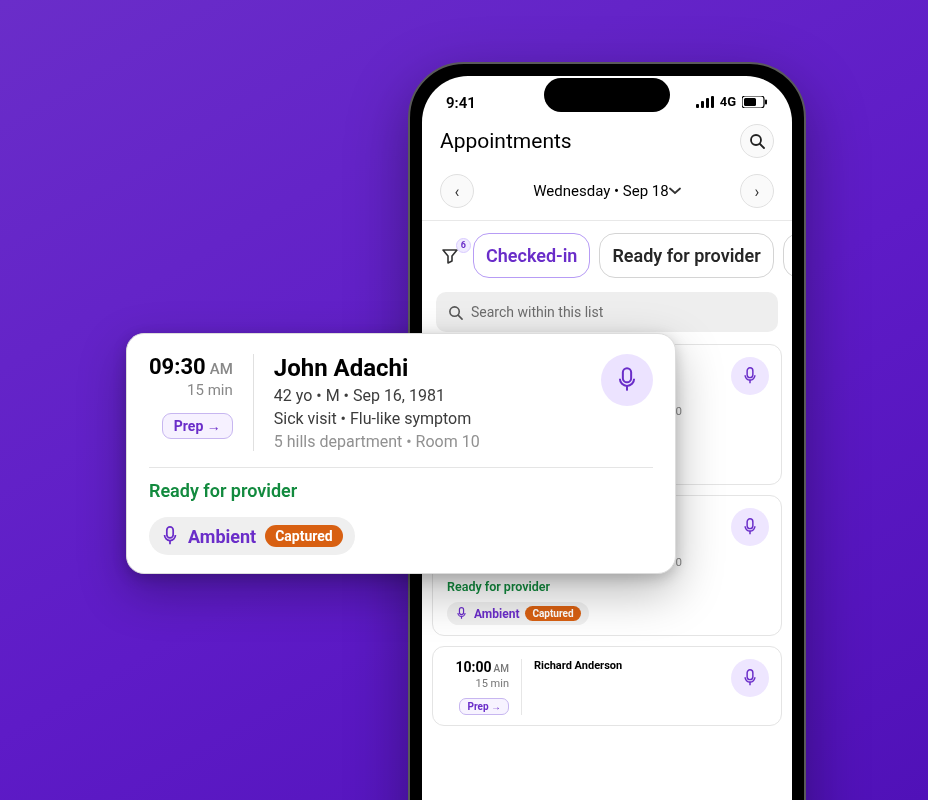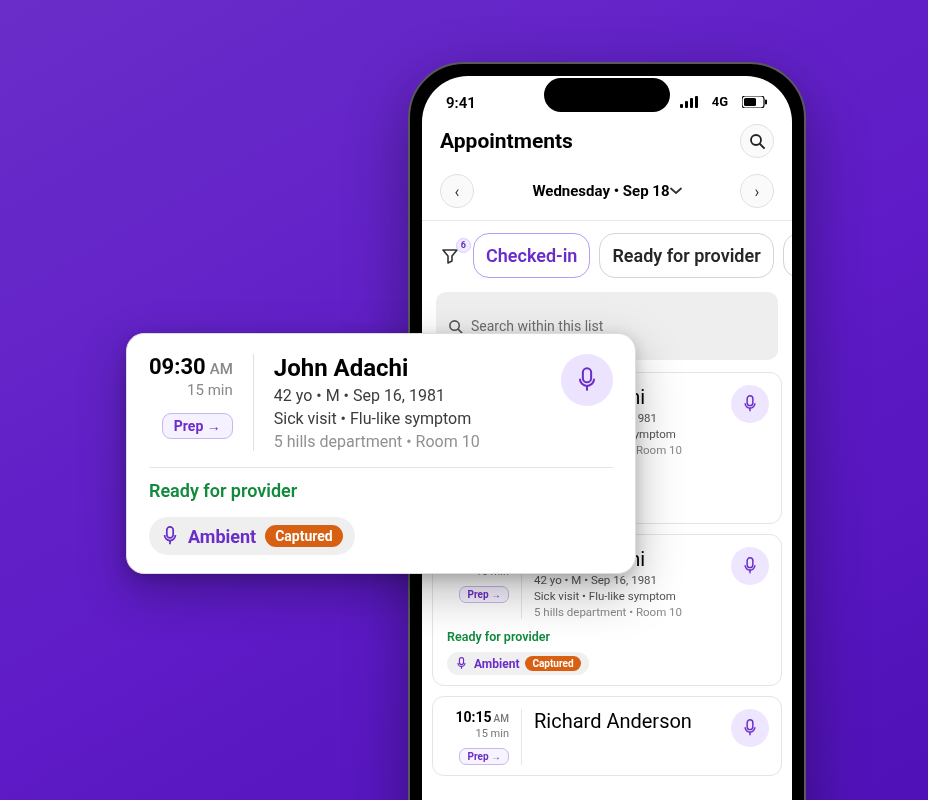--- a/index.html
+++ b/index.html
@@ -40,49 +40,49 @@
 
   
   .statusbar {
     display: flex;
     justify-content: space-between;
     align-items: flex-start;
     padding: 18px 24px 4px;
     font-size: 15px;
     font-weight: 600;
   }
-  .statusbar .right { display: flex; align-items: center; gap: 14px; font-size: 13px; }
+  .statusbar .right { display: flex; align-items: center; gap: 6px; font-size: 13px; }
 
   
   .header {
     display: flex;
     justify-content: space-between;
     align-items: center;
     padding: 8px 18px 10px;
   }
-  .header h1 { font-size: 21px; font-weight: 700; }
+  .header h1 { font-size: 21px; font-weight: 400; }
   .circle-btn {
     width: 34px; height: 34px; border-radius: 50%;
     border: 1px solid #e0e0e0;
     background: #fafafa;
     display: flex; align-items: center; justify-content: center;
     font-size: 15px;
   }
 
   
   .datebar {
     display: flex;
     align-items: center;
     justify-content: space-between;
     padding: 6px 18px 12px;
     border-bottom: 1px solid #e8e8e8;
   }
   .date-center {
     display: flex; align-items: center; 
-    font-size: 15px; font-weight: 700;
+    font-size: 15px; font-weight: 400;
   }
 
   
   .filters {
     display: flex; align-items: center; gap: 9px;
     padding: 12px 14px 10px;
     overflow: hidden;
   }
   .filter-icon {
     position: relative;
@@ -113,21 +113,21 @@
   }
   .chip.active { border-color: #b79cf5; color: #6a2dc9; }
   .chip.partial { }
 
   
   .search {
     margin: 4px 14px 12px;
     display: flex; align-items: center; gap: 8px;
     background: #eeeeee;
     border-radius: 10px;
-    padding: 26px 12px;
+    padding: 12px 12px;
     color: #6d6d6d;
     font-size: 14px;
   }
 
   
   .list { padding: 0 10px; }
   .card {
     border: 1px solid #e4e4e4;
     border-radius: 12px;
     padding: 12px 14px 10px;
@@ -146,21 +146,21 @@
     border: 1px solid #c7b6f0;
     color: #6a2dc9;
     background: #f7f3ff;
     border-radius: 7px;
     font-size: 10px;
     font-weight: 700;
     padding: 2px 7px;
   }
   .divider { width: 1px; background: #e6e6e6; }
   .info { flex: 1; }
-  .info .name { font-size: 20px; font-weight: 400; }
+  .info .name { font-size: 11px; font-weight: 700; }
   .info .meta, .info .visit, .info .loc { font-size: 11.5px; color: #555; margin-top: 2px; }
   .info .loc { color: #888; }
   .mic-btn {
     width: 38px; height: 38px; border-radius: 50%;
     background: #eee6ff;
     display: flex; align-items: center; justify-content: center;
     position: absolute; right: 12px; top: 12px;
   }
   .status {
     color: #128a3e; font-size: 12.5px; font-weight: 600;
@@ -174,21 +174,21 @@
     padding: 4px 8px 4px 8px;
   }
   .ambient .lbl { color: #6a2dc9; font-weight: 700; font-size: 12px; }
   .captured { background: #d86012; color: #fff; font-size: 10px; font-weight: 700; padding: 2px 7px; border-radius: 10px; }
 
   
   .big-card {
     position: absolute;
     left: 126px;
     top: 333px;
-    width: 510px;
+    width: 550px;
     background: #fff;
     border-radius: 18px;
     border: 1px solid #dcdcdc;
     box-shadow: 0 18px 48px rgba(0,0,0,.28), 0 4px 14px rgba(0,0,0,.18);
     padding: 20px 22px 18px;
   }
   .big-top { display: flex; gap: 20px; position: relative; }
   .big-tcol { text-align: right; }
   .big-tcol .time { font-size: 22px; font-weight: 700; }
   .big-tcol .time .ampm { font-size: 15px; font-weight: 500; color: #888; margin-left: 4px; }
@@ -373,21 +373,21 @@
       <div class="card">
         <div class="mic-btn">
           <svg width="18" height="18" viewBox="0 0 18 22">
               <rect x="5.5" y="1" width="7" height="12" rx="3.5" fill="none" stroke="#6a2dc9" stroke-width="1.8"></rect>
               <path d="M3 10 a6 6 0 0 0 12 0" fill="none" stroke="#6a2dc9" stroke-width="1.8"></path>
               <line x1="9" y1="16" x2="9" y2="20" stroke="#6a2dc9" stroke-width="1.8"></line>
             </svg>
         </div>
         <div class="card-top">
           <div class="tcol">
-            <div class="time"><span>10:15</span><span class="ampm">AM</span></div>
+            <div class="time"><span>10:00</span><span class="ampm">AM</span></div>
             <div class="dur">15 min</div>
             <span class="prep">Prep →</span>
           </div>
           <div class="divider"></div>
           <div class="info">
             <div class="name">Richard Anderson</div>
           </div>
         </div>
       </div>
 

